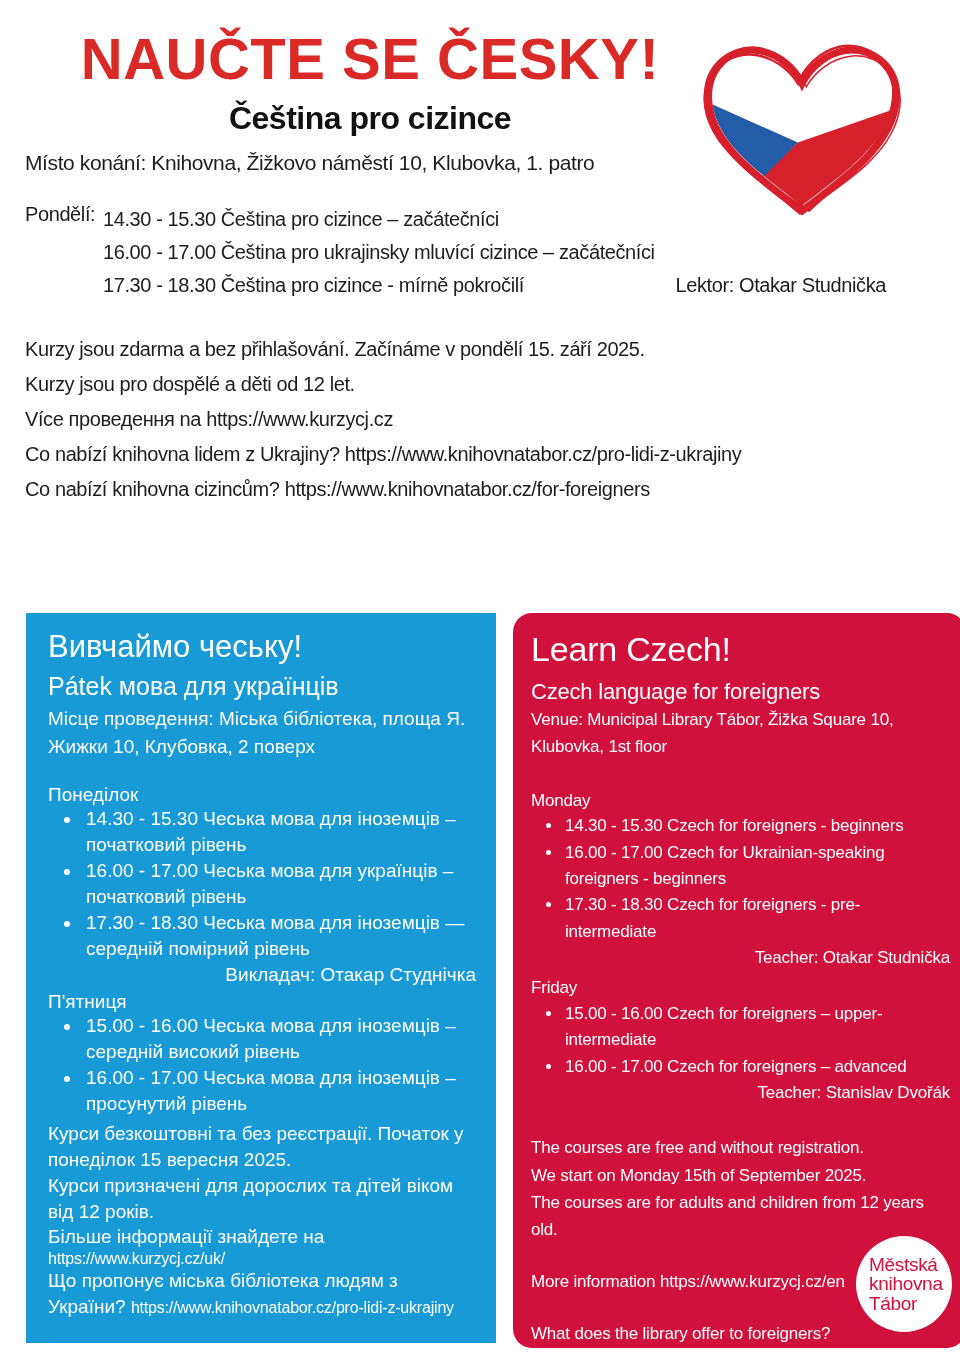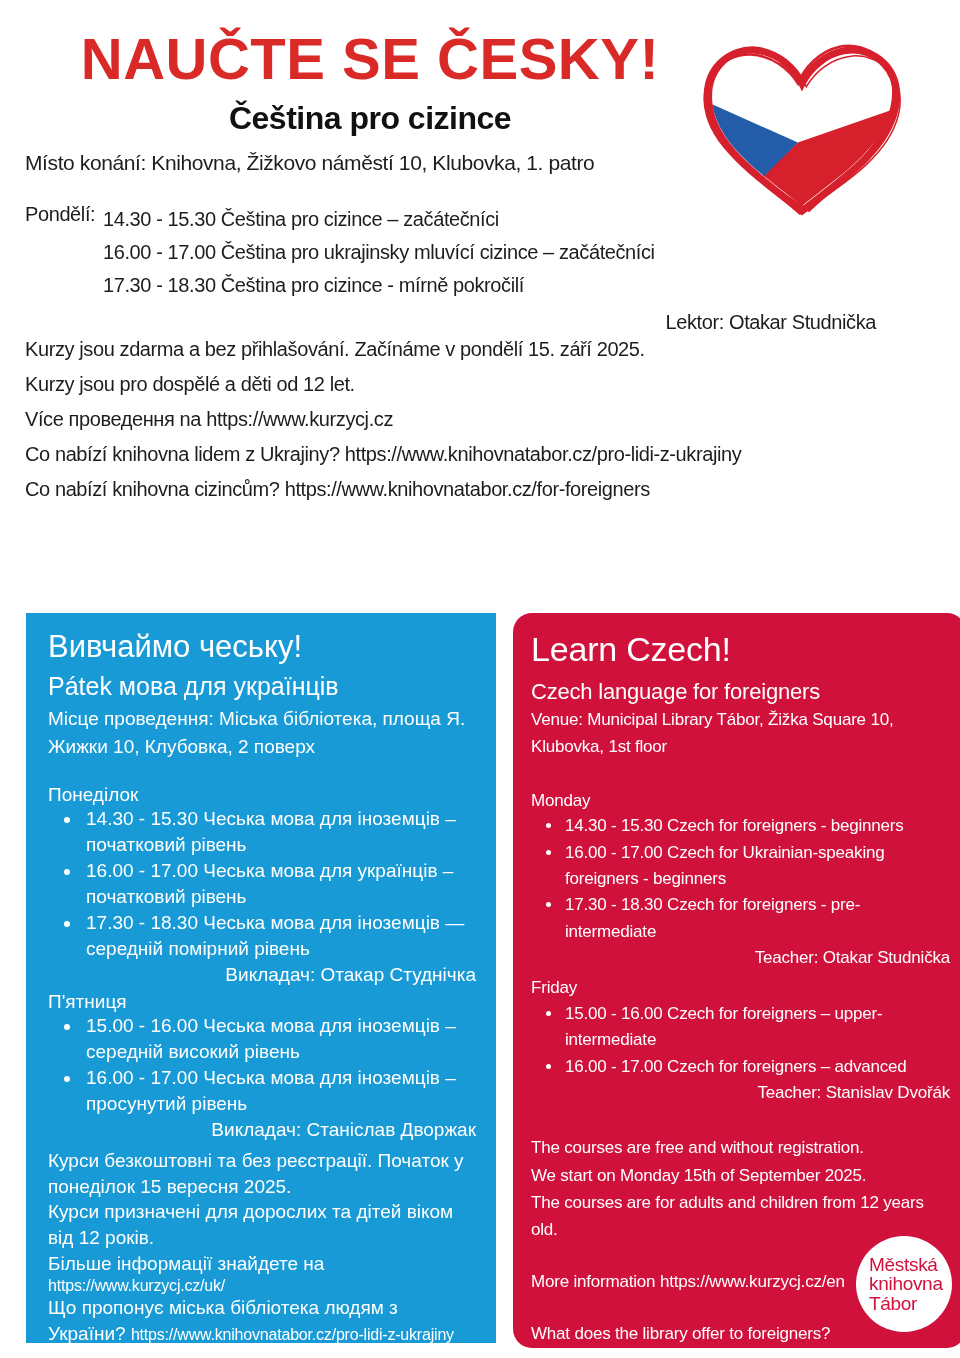--- a/index.html
+++ b/index.html
@@ -20,21 +20,21 @@
   .sub-title {
     font-size:32px; font-weight:700; color:#111;
     width:690px; text-align:center; margin-top:6px; letter-spacing:-0.5px;
   }
   .top-body { font-size:20px; letter-spacing:-0.4px; color:#1d1d1f; }
   .venue-line { margin-top:14px; font-size:21px; letter-spacing:-0.4px; }
 
   .sched { position:relative; padding-left:78px; width:865px; margin-top:28px; }
   .sched .day-label { position:absolute; left:0; top:0; }
   .sched .row { position:relative; line-height:33px; }
-  .sched .lektor { position:absolute; right:14px; top:0;margin-top:37px; }
+  .sched .lektor { position:absolute; right:4px; top:0; }
   .sched.friday { margin-top:32px; }
 
   .top-info { margin-top:30px; width:900px; }
   .top-info p { line-height:35px; }
 
   .heart-wrap { position:absolute; left:688px; top:18px; width:228px; height:240px; }
 
   
   .panels { position:absolute; left:16px; top:613px; width:960px; display:flex; }
   .panel-blue {
@@ -145,21 +145,20 @@
         <li>16.00  - 17.00 Чеська мова для українців – початковий рівень</li>
         <li>17.30  - 18.30 Чеська мова для іноземців — середній помірний рівень</li>
       </ul>
       <div class="pb-teacher">Викладач: Отакар Студнічка</div>
 
       <div class="pb-day" style="margin-top:2px;">П'ятниця</div>
       <ul>
         <li>15.00  - 16.00 Чеська мова для іноземців – середній високий рівень</li>
         <li>16.00  - 17.00 Чеська мова для іноземців – просунутий рівень</li>
       </ul>
-      <div class="pb-teacher">Викладач: Станіслав Дворжак</div>
 
       <div class="pb-bottom">
         <p class="pb-info">Курси безкоштовні та без реєстрації. Початок у понеділок 15 вересня 2025.</p>
         <p class="pb-info">Курси призначені для дорослих та дітей віком від 12 років.</p>
         <p class="pb-info">Більше інформації знайдете на</p>
         <p class="pb-url">https://www.kurzycj.cz/uk/</p>
         <p class="pb-info">
           <span>Що пропонує міська бібліотека людям з України? </span><span class="pb-url">https://www.knihovnatabor.cz/pro-lidi-z-ukrajiny</span>
         </p>
       </div>

